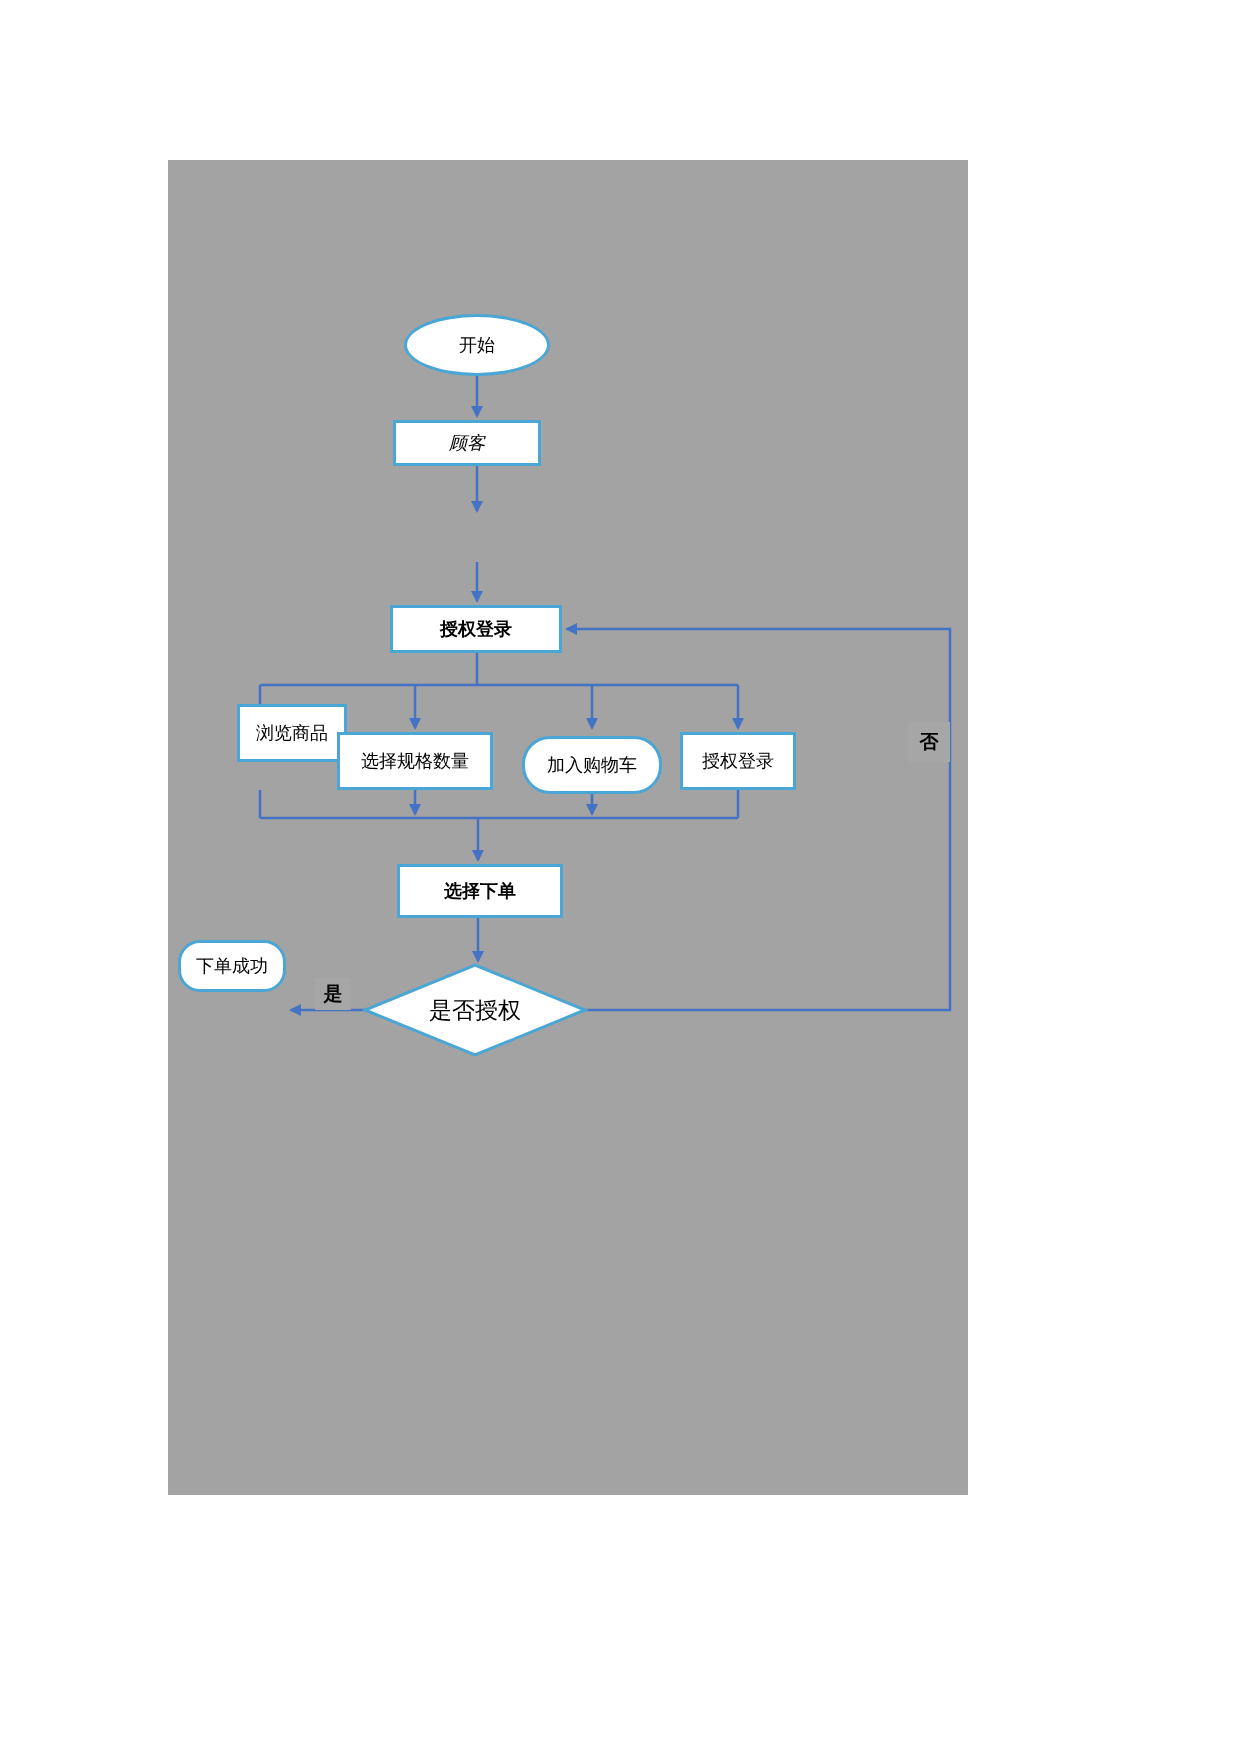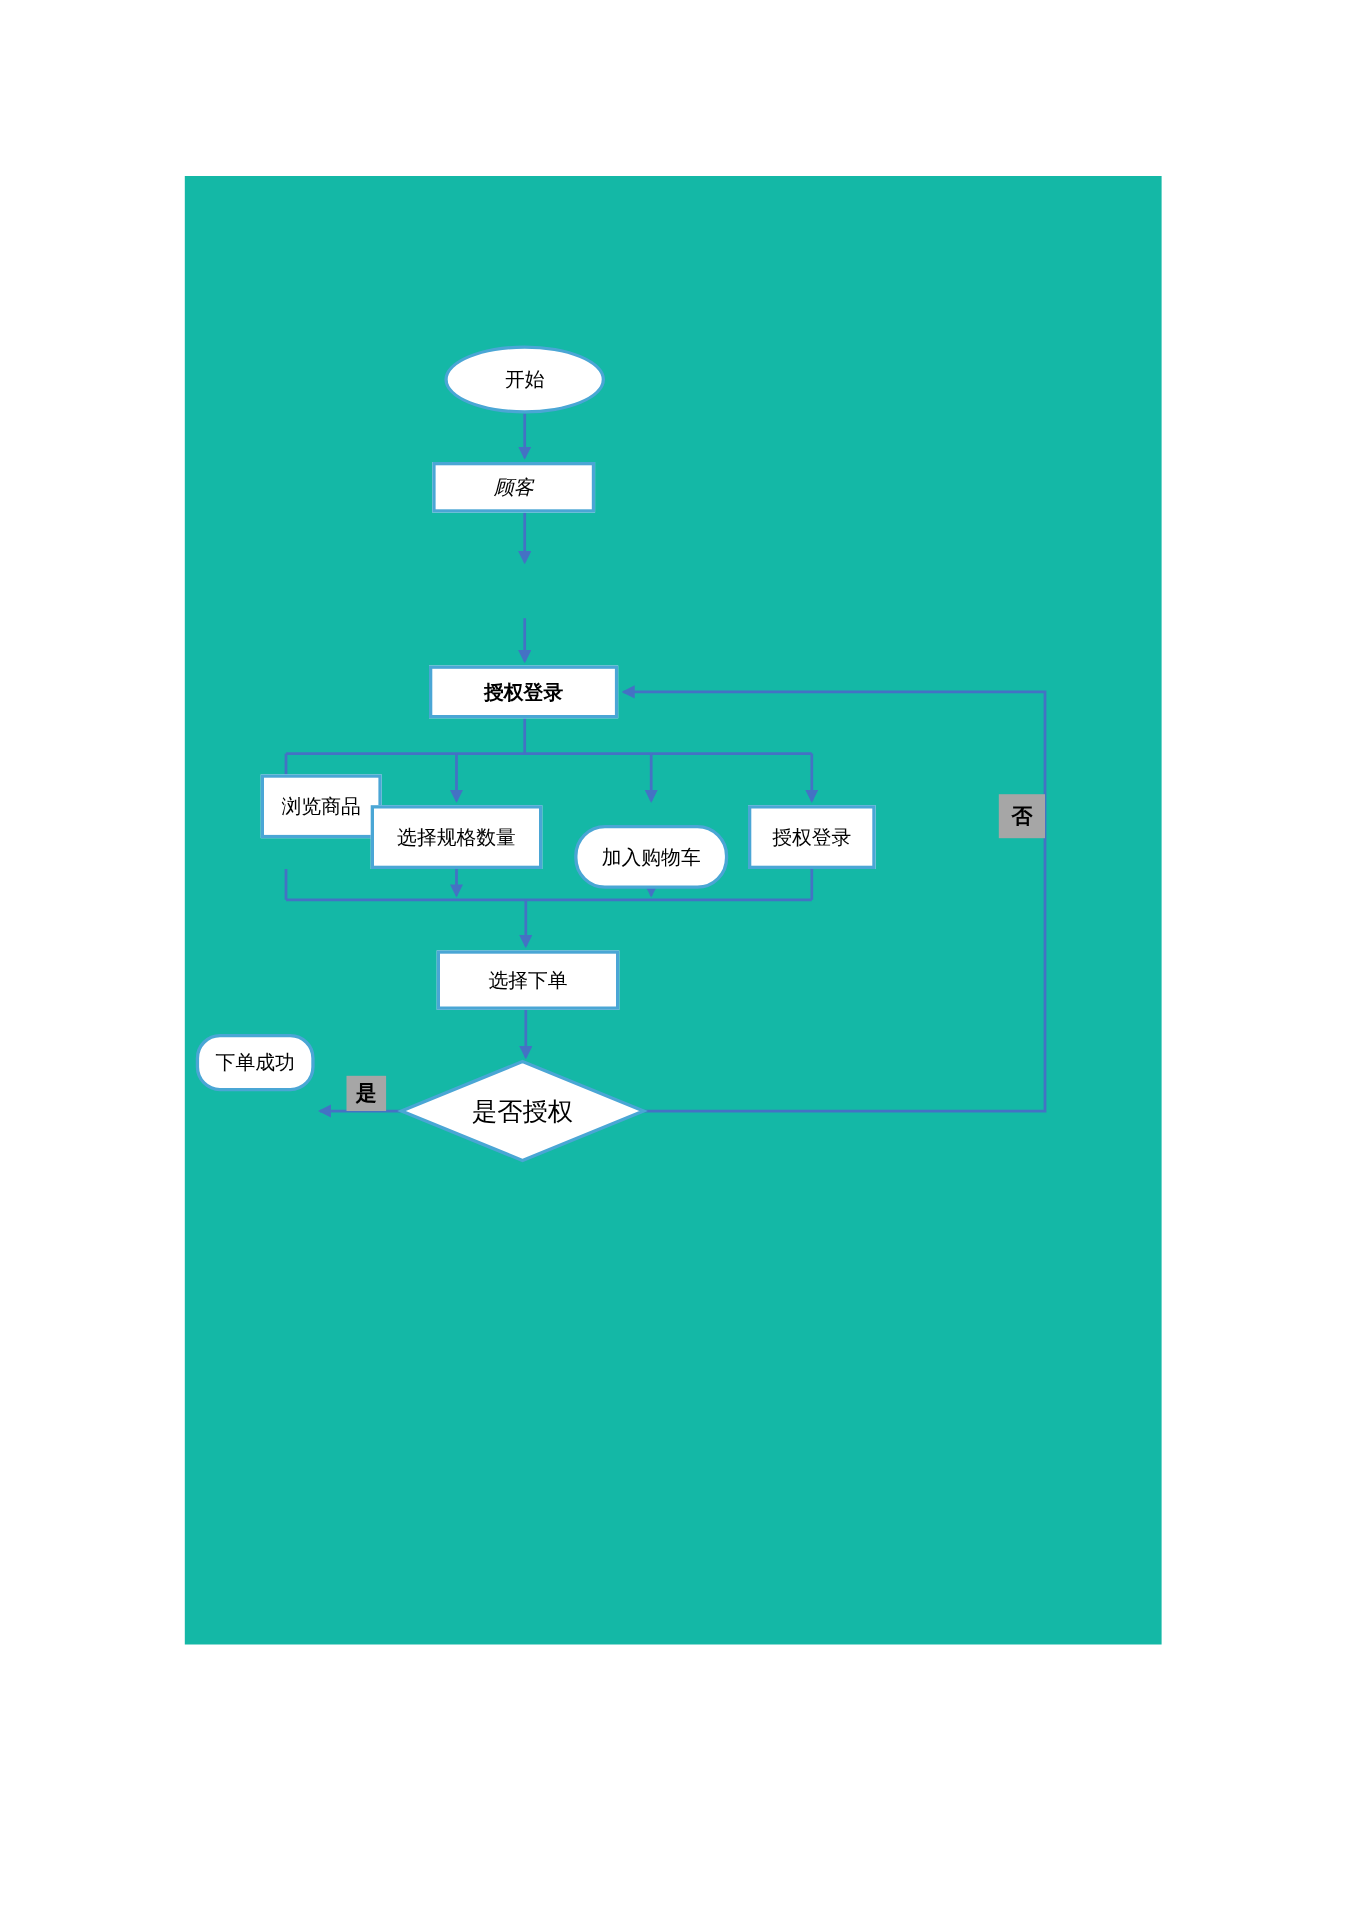--- a/index.html
+++ b/index.html
@@ -8,23 +8,23 @@
     width: 1240px;
     height: 1754px;
     background: #ffffff;
     position: relative;
     font-family: "Liberation Sans", "DejaVu Sans", sans-serif;
   }
   .canvas {
     position: absolute;
     left: 168px;
     top: 160px;
-    width: 888px;
+    width: 800px;
     height: 1335px;
-    background: #14b8a6;
+    background: #a3a3a3;
     padding-left: 44px;
   }
   .canvas > svg {
     position: absolute;
     left: 0;
     top: 0;
     z-index: 1;
   }
   .node {
     position: absolute;
@@ -100,25 +100,25 @@
 
   <div class="node" style="left:225px;top:260px;width:148px;height:46px;font-style:italic;">顾客</div>
 
 
   <div class="node" style="left:222px;top:445px;width:172px;height:48px;font-weight:bold;">授权登录</div>
 
   <div class="node" style="left:37px;top:544px;width:110px;height:58px;margin-left:32px;">浏览商品</div>
 
   <div class="node" style="left:169px;top:572px;width:156px;height:58px;text-align:center;">选择规格数量</div>
 
-  <div class="node" style="left:354px;top:590px;width:140px;height:58px;border-radius:28px;">加入购物车</div>
+  <div class="node" style="left:354px;top:576px;width:140px;height:58px;border-radius:28px;">加入购物车</div>
 
   <div class="node" style="left:512px;top:572px;width:116px;height:58px;">授权登录</div>
 
-  <div class="node" style="left:229px;top:704px;width:166px;height:54px;">选择下单</div>
+  <div class="node" style="left:229px;top:704px;width:166px;height:54px;font-weight:bold;">选择下单</div>
 
   <div class="diamond-label" style="left:197px;top:826px;width:220px;height:48px;">是否授权</div>
 
   <div class="node" style="left:10px;top:780px;width:108px;height:52px;border-radius:22px;">下单成功</div>
 
   <div class="edge-label" style="left:147px;top:818px;width:36px;height:32px;">是</div>
 
   <div class="edge-label" style="left:740px;top:562px;width:42px;height:40px;">否</div>
 
 </div>

